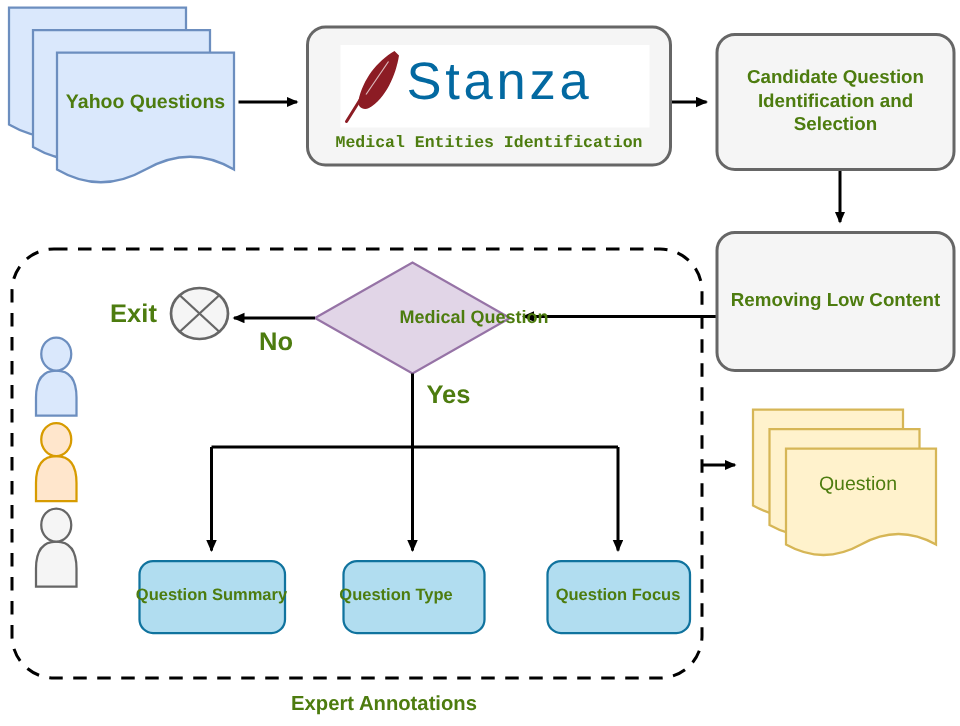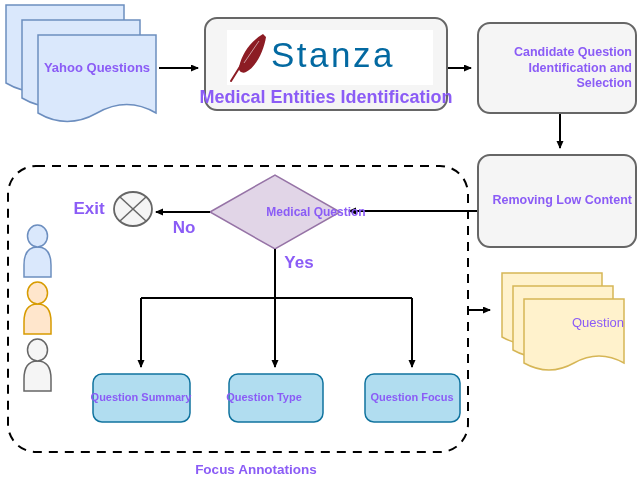--- a/index.html
+++ b/index.html
@@ -2,25 +2,25 @@
 <html><head>
 <meta charset="utf-8">
 <style>
   html,body{margin:0;padding:0;background:#ffffff;}
   #canvas{
     position:relative;width:640px;height:484px;background:#ffffff;overflow:hidden;
     font-family:"Liberation Sans",sans-serif;color:#000;
   }
   #shapes{position:absolute;left:0;top:0;width:640px;height:484px;}
   .lbl{position:absolute;transform:translate(-50%,-50%);white-space:nowrap;
-       font-weight:bold;font-size:12px;line-height:1.25;text-align:right;color:#8b5cf6;}
+       font-weight:bold;font-size:12px;line-height:1.25;text-align:center;color:#4d7c0f;}
   .lbl.multiline{white-space:normal;}
   .yahoo-label{font-size:13px;}
   .gray-box-label{font-size:12.5px;width:150px;}
-  .stanza-subtitle{font-size:18px;}
+  .stanza-subtitle{font-size:11px;font-family:Liberation Mono, monospace;}
   .diamond-label{font-size:12px;}
   .blue-box-label{font-size:11px;}
   .edge-label{font-size:17px;}
   .chq-label{font-weight:normal;font-size:13px;width:104px;line-height:17px;}
   .expert-label{font-size:13.5px;}
   .stanza-wordmark{
     position:absolute;left:271px;top:37px;font-size:35px;font-weight:normal;
     color:#0369a1;letter-spacing:2.5px;line-height:1;
   }
 </style>
@@ -128,15 +128,15 @@
   <div class="lbl blue-box-label" style="left:141px;top:398px;">Question Summary</div>
 
   <div class="lbl blue-box-label" style="left:264px;top:398px;">Question Type</div>
 
   <div class="lbl blue-box-label" style="left:412px;top:398px;">Question Focus</div>
 
   <div class="lbl chq-label multiline" style="left:572px;top:322px;">
     <div>Question</div>
   </div>
 
-  <div class="lbl expert-label" style="left:256px;top:470px;">Focus Annotations</div>
+  <div class="lbl expert-label" style="left:256px;top:470px;">Expert Annotations</div>
 
 </div>
 
 </body></html>

